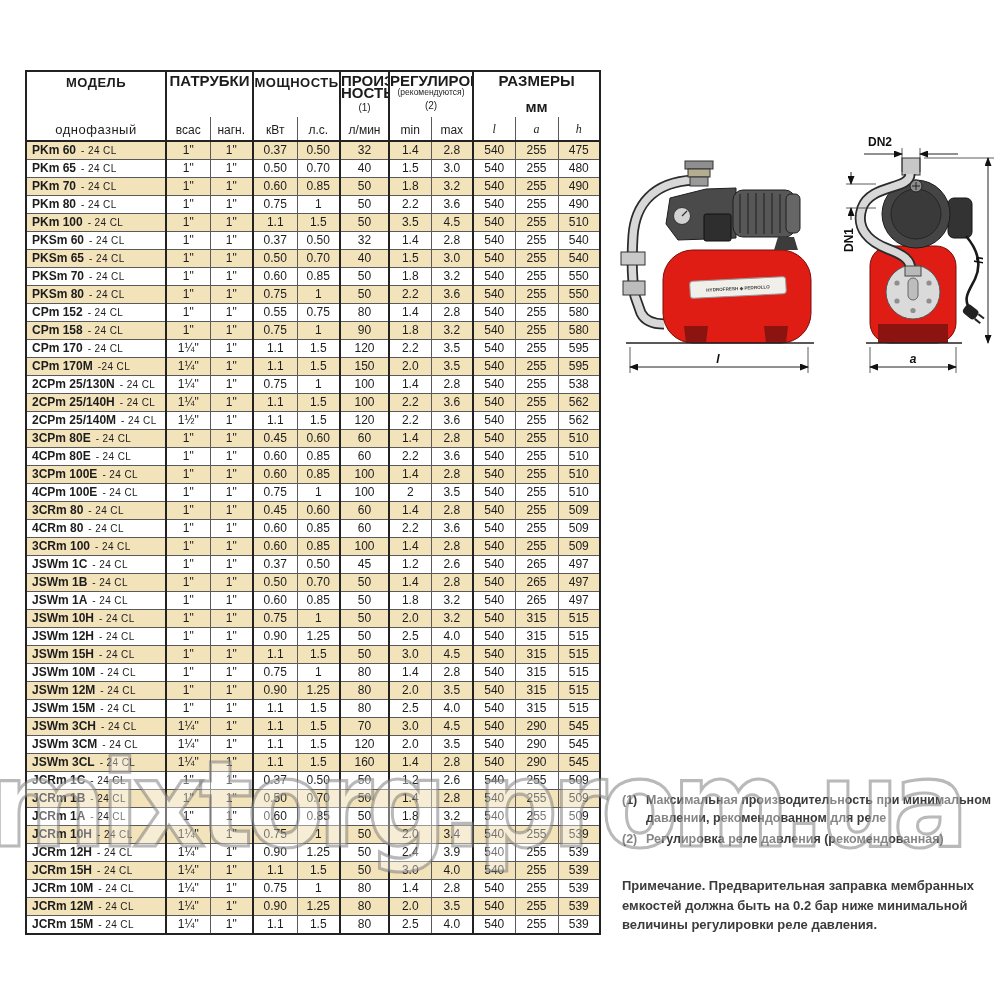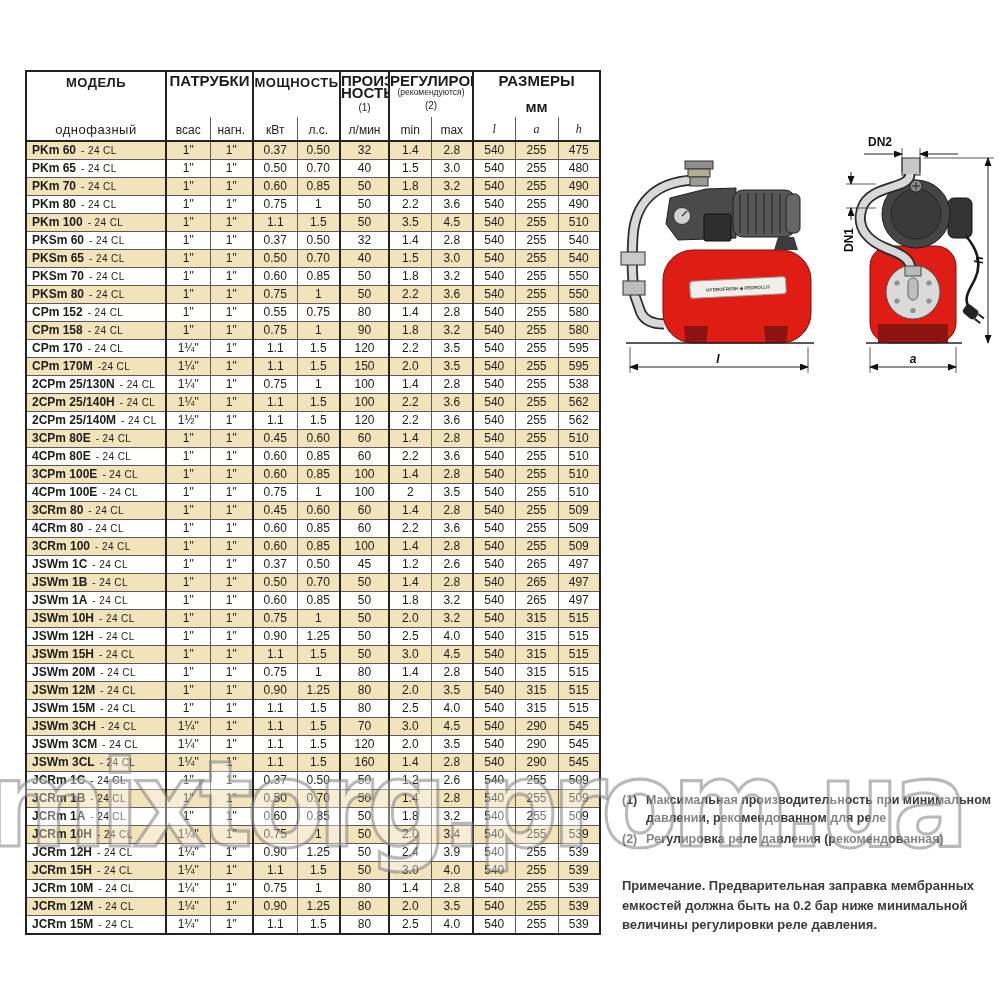--- a/index.html
+++ b/index.html
@@ -486,21 +486,21 @@
           <td>1.1</td>
           <td>1.5</td>
           <td>50</td>
           <td>3.0</td>
           <td>4.5</td>
           <td>540</td>
           <td>315</td>
           <td>515</td>
         </tr>
         <tr class="wht">
-          <td class="c-model"><span class="mname">JSWm 20M</span><span class="msuf">- 24 CL</span></td>
+          <td class="c-model"><span class="mname">JSWm 10M</span><span class="msuf">- 24 CL</span></td>
           <td>1"</td>
           <td>1"</td>
           <td>0.75</td>
           <td>1</td>
           <td>80</td>
           <td>1.4</td>
           <td>2.8</td>
           <td>540</td>
           <td>315</td>
           <td>515</td>

